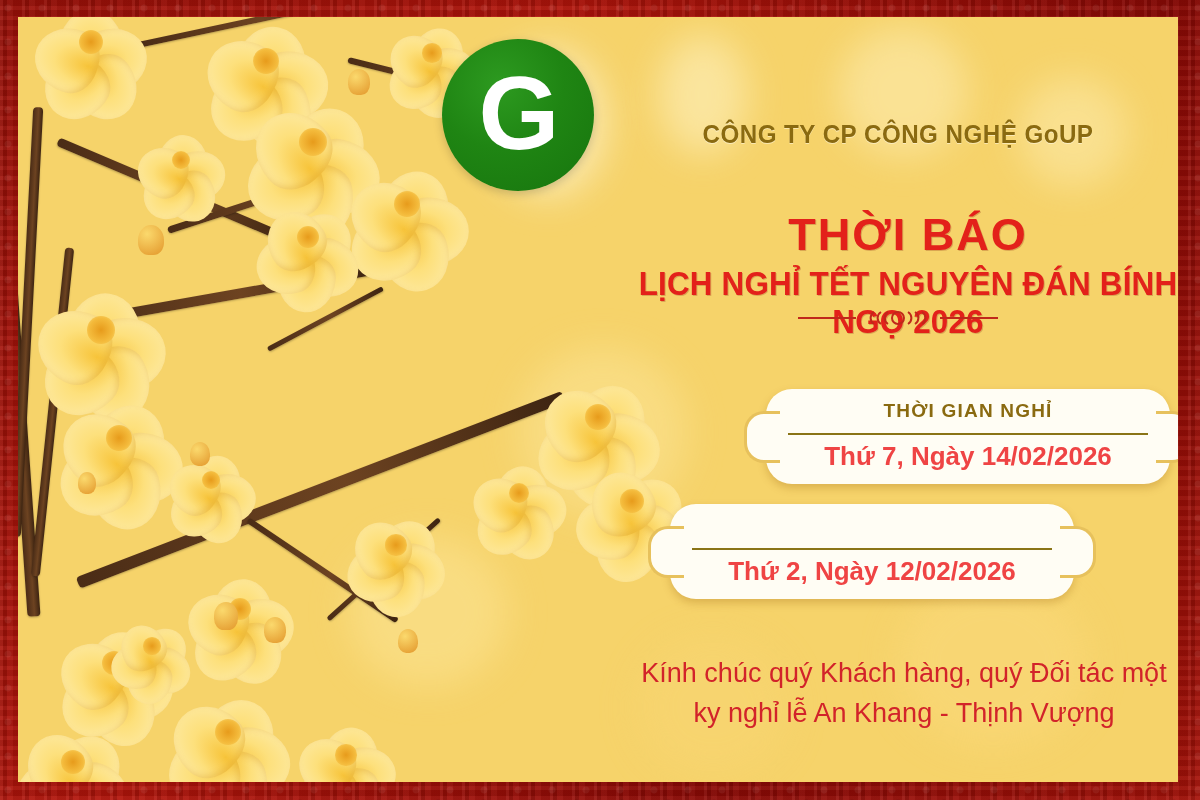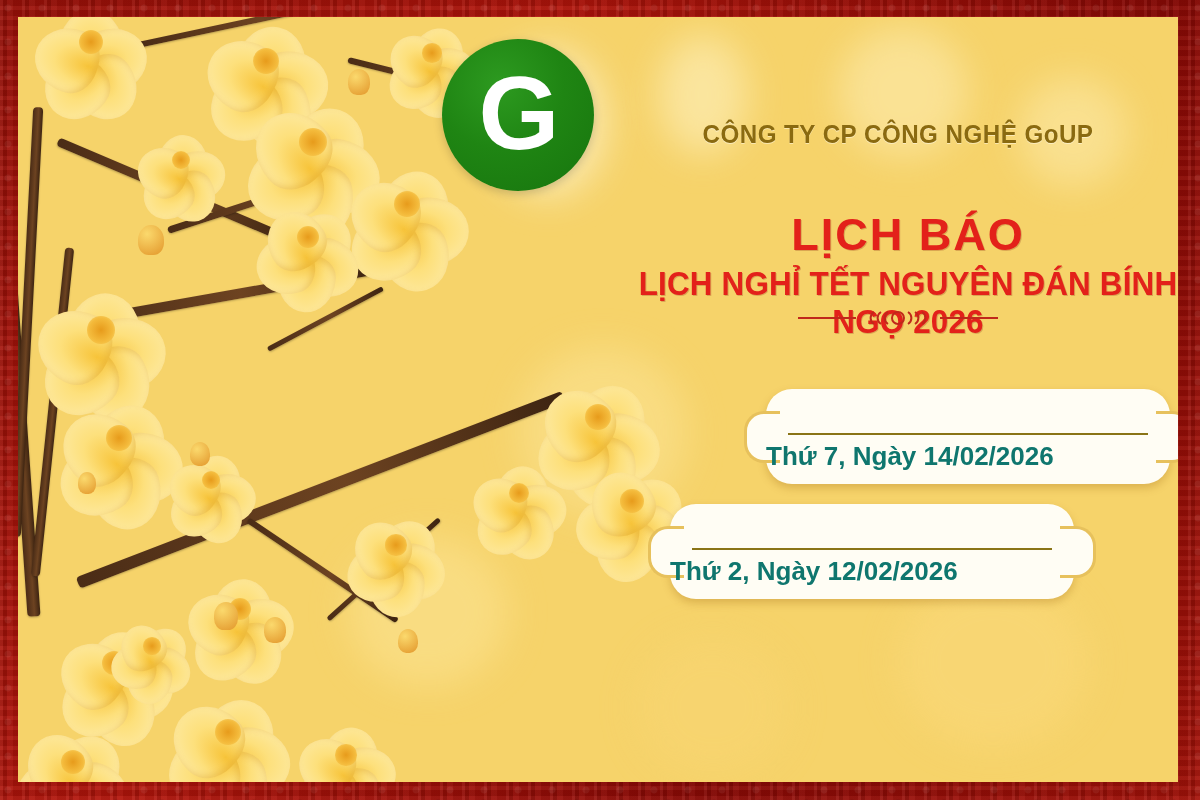--- a/index.html
+++ b/index.html
@@ -153,22 +153,22 @@
     position: absolute; left: 0; right: 0; top: 11px;
     text-align: center; font-weight: 700; font-size: 19px; letter-spacing: 1.2px;
     color: #8a6a10;
   }
   .card .rule {
     position: absolute; left: 22px; right: 22px; top: 44px; height: 2px;
     background: #8a7416;
   }
   .card .val {
     position: absolute; left: 0; right: 0; top: 52px;
-    font-weight: 700; font-size: 26px;
-    color: #0f766e;
+    text-align: center; font-weight: 700; font-size: 26px;
+    color: #ef4444;
   }
 
   
   .wish {
     position: absolute; left: 596px; top: 636px; width: 580px;
     text-align: center; color: #d2232a;
     font-size: 27px; line-height: 40px; font-weight: 400;
   }
 </style>
 </head>
@@ -375,21 +375,21 @@
       <div class="bud" style="left:330px;top:52px;width:22px;height:26px;"></div>
       <div class="bud" style="left:380px;top:612px;width:20px;height:24px;"></div>
     </div>
 
     <div class="logo">
       <span>G</span>
     </div>
 
     <div class="company">CÔNG TY CP CÔNG NGHỆ GoUP</div>
 
-    <div class="headline">LỊCH BÁO</div>
+    <div class="headline">THỜI BÁO</div>
     <div class="subhead">LỊCH NGHỈ TẾT NGUYÊN ĐÁN BÍNH NGỌ 2026</div>
 
     <div class="divider">
       <span class="line"></span>
       <svg class="orn" width="76" height="16" viewBox="0 0 76 16">
         <g fill="none" stroke="#c0281b" stroke-width="2">
           <path d="M14 2 A7 7 0 0 0 14 14"></path>
           <path d="M21 2 A7 7 0 0 0 21 14"></path>
           <path d="M28 2 A7 7 0 0 0 28 14"></path>
           <circle cx="38" cy="8" r="6"></circle>
@@ -399,28 +399,33 @@
         </g>
       </svg>
       <span class="line"></span>
     </div>
 
     <div class="card card-1">
       <div class="knob l"></div>
       <div class="knob r"></div>
       <div class="knob-mask l"></div>
       <div class="knob-mask r"></div>
+      <div class="ttl">THỜI GIAN NGHỈ</div>
       <div class="rule"></div>
       <div class="val">Thứ 7, Ngày  14/02/2026</div>
     </div>
 
     <div class="card card-2">
       <div class="knob l"></div>
       <div class="knob r"></div>
       <div class="knob-mask l"></div>
       <div class="knob-mask r"></div>
       <div class="rule"></div>
       <div class="val">Thứ 2, Ngày 12/02/2026</div>
     </div>
 
+    <div class="wish">
+      <div>Kính chúc quý Khách hàng, quý Đối tác một</div>
+      <div>ky nghỉ lễ An Khang - Thịnh Vượng</div>
+    </div>
 
   </div>
 </div>
 
 </body></html>

